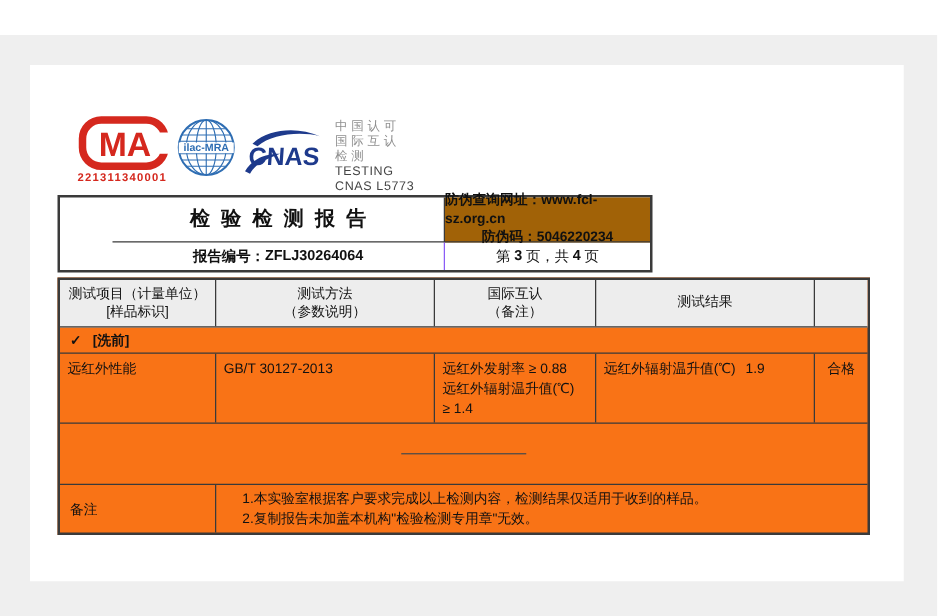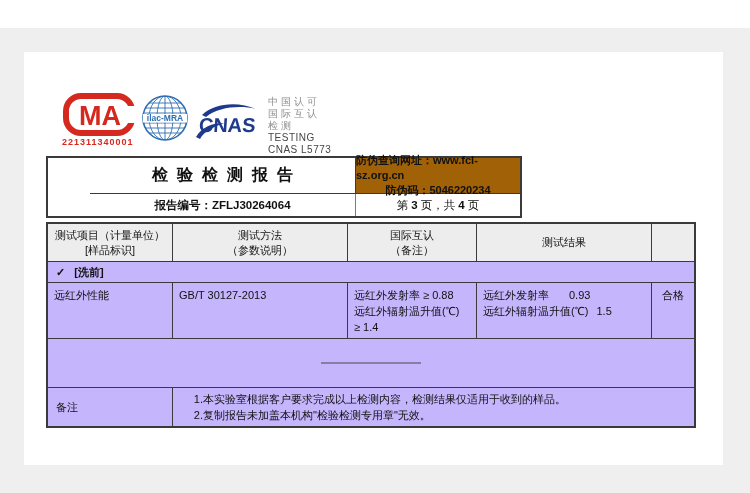--- a/index.html
+++ b/index.html
@@ -25,21 +25,21 @@
   .hdr-cell { display:flex; align-items:center; justify-content:center; }
   .hdr-title { border-right:1px solid #3a3a3a; border-bottom:1px solid #3a3a3a;
                font-size:16px; font-weight:bold; letter-spacing:9px; text-indent:9px; color:#111; }
   .hdr-anti { border-bottom:1px solid #3a3a3a; background:#a16207; flex-direction:column;
               font-size:11px; font-weight:bold; line-height:15px; color:#111; }
   .hdr-no { border-right:1px solid #8b5cf6; font-size:11.5px; font-weight:bold; color:#111; }
   .hdr-page { font-size:11.5px; color:#111; }
   .hdr-page b { margin:0 3px; }
 
   
-  .main-table { position:absolute; left:22px; top:170px; width:650px; border:2px solid #3a3a3a; background:#c4b5fd; font-size:11px; }
+  .main-table { position:absolute; left:22px; top:170px; width:650px; border:2px solid #3a3a3a; background:#f97316; font-size:11px; }
   .mt-row { display:flex; width:100%; }
   .bb { border-bottom:1px solid #3a3a3a; }
   .c1 { width:125px; } .c2 { width:175px; } .c3 { width:129px; } .c4 { width:175px; } .c5 { flex:1; }
   .br { border-right:1px solid #3a3a3a; }
   .row-head { height:38px; background:#ededed; }
   .head-cell { display:flex; flex-direction:column; align-items:center; justify-content:center; line-height:15px; color:#111; }
   .row-sample { height:21px; align-items:center; padding-left:8px; font-weight:bold; color:#111; }
   .row-sample .chk { margin-right:9px; }
   .row-data { height:56px; }
   .data-cell { padding:4px 6px; line-height:16px; color:#111; }
@@ -158,22 +158,21 @@
 
       <div class="mt-row row-data bb">
         <div class="c1 br data-cell">远红外性能</div>
         <div class="c2 br data-cell">GB/T 30127-2013</div>
         <div class="c3 br data-cell">
           <div>远红外发射率 ≥ 0.88</div>
           <div>远红外辐射温升值(℃)</div>
           <div>≥ 1.4</div>
         </div>
         <div class="c4 br data-cell">
-          <div><span>远红外发射率</span><span class="val-gap-lg">0.93</span></div>
-          <div><span>远红外辐射温升值(℃)</span><span class="val-gap-sm">1.5</span></div>
+          <div><span>远红外辐射温升值(℃)</span><span class="val-gap-sm">1.9</span></div>
         </div>
         <div class="c5 data-cell cell-center">合格</div>
       </div>
 
       <div class="mt-row row-empty bb">
         <div class="empty-dash"></div>
       </div>
 
       <div class="mt-row row-remark">
         <div class="c1 br remark-label">备注</div>

